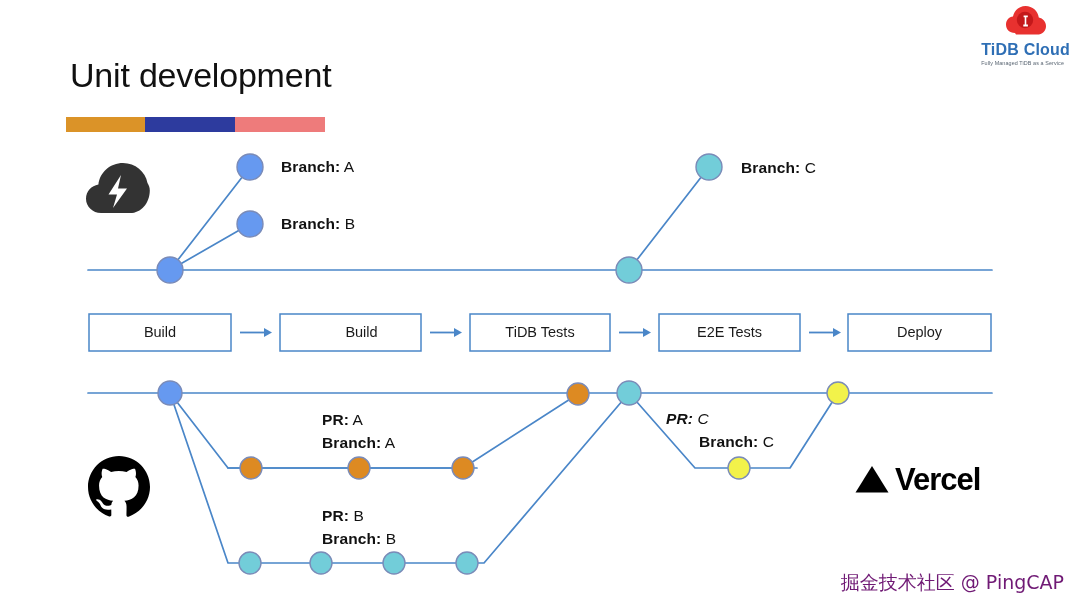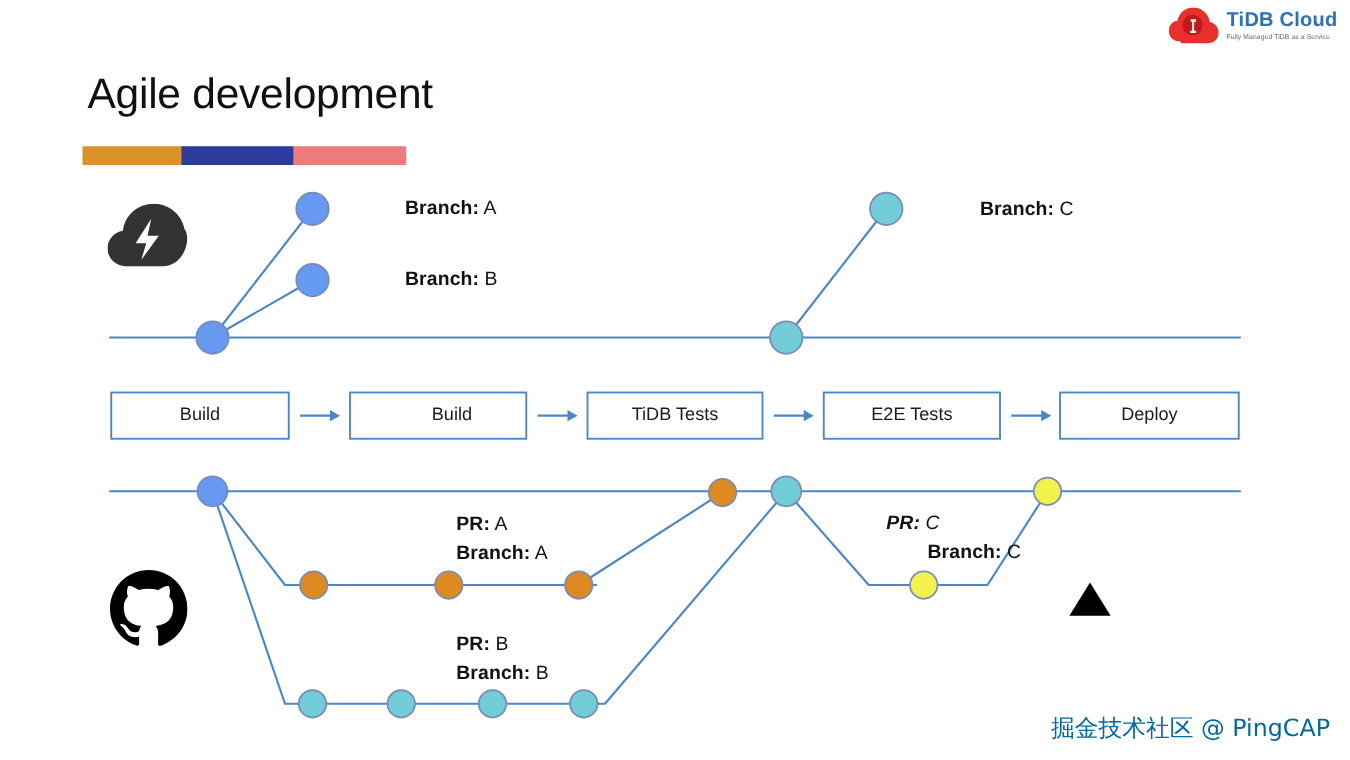--- a/index.html
+++ b/index.html
@@ -17,20 +17,21 @@
     background: #ffffff;
   }
 
   
   #brand {
     position: absolute;
     top: 6px; right: 10px;
     display: flex;
     align-items: center;
     gap: 6px;
+    flex-direction: column;
   }
   #brand .cloud-mark { width: 40px; height: 30px; flex: none; }
   #brand .brand-text { display: flex; flex-direction: column; line-height: 1; }
   #brand .brand-title {
     font-size: 16px;
     font-weight: bold;
     color: #2F6FB5;
     letter-spacing: 0.2px;
   }
   #brand .brand-sub {
@@ -65,21 +66,21 @@
   }
 
   
   .lbl {
     position: absolute;
     font-size: 15.5px;
     color: #111111;
     white-space: nowrap;
     letter-spacing: 0.1px;
   }
-  .lbl b { font-weight: bold; margin-left: 43px; }
+  .lbl b { font-weight: bold; }
 
   
   .boxlabel {
     position: absolute;
     font-size: 14.5px;
     color: #1a1a1a;
     white-space: nowrap;
     text-align: center;
   }
 
@@ -88,21 +89,21 @@
   #github-logo { position: absolute; left: 88px; top: 456px; width: 62px; height: 62px; }
   #vercel-logo { position: absolute; left: 855px; top: 462px; width: 132px; height: 34px; display:flex; align-items:center; gap:6px; }
   #vercel-logo .v-mark { width: 34px; height: 28px; flex: none; }
   #vercel-logo .v-text { font-size: 31px; font-weight: bold; color: #000; letter-spacing: -1px; line-height: 1; }
 
   
   #watermark {
     position: absolute;
     right: 16px; bottom: 12px;
     font-size: 19px;
-    color: #0369a1;
+    color: #701a75;
     font-family: "DejaVu Sans", sans-serif;
     white-space: nowrap;
   }
 </style>
 </head>
 <body>
 
 <div id="slide">
 
   <div id="brand">
@@ -110,21 +111,21 @@
       <path d="M9 27 C3 27 0 23 0 18.5 C0 14.5 3 11 7 10.6 C8 4.5 13.2 0 19.6 0 C26.4 0 32 5 32.8 11.6 C36.9 12.4 40 15.9 40 20.2 C40 24.9 36.1 28.6 31.2 28.6 L10 28.6 Z" fill="#E8312F"></path>
       <circle cx="19" cy="14" r="8.2" fill="#C4181A"></circle>
       <path d="M17.6 9.4 h4.2 v1.9 h-1.5 v7.2 h1.6 v1.9 h-4.6 v-1.9 h1.4 v-7.2 h-1.1 z" fill="#ffffff"></path>
     </svg>
     <div class="brand-text">
       <div class="brand-title">TiDB Cloud</div>
       <div class="brand-sub">Fully Managed TiDB as a Service</div>
     </div>
   </div>
 
-  <div id="page-title">Agile development</div>
+  <div id="page-title">Unit development</div>
   <div id="accent-bar">
       <span style="background: rgb(219, 147, 40); width: 79px;"></span>
       <span style="background: rgb(45, 59, 158); width: 90px;"></span>
       <span style="background: rgb(238, 123, 123); width: 90px;"></span>
     </div>
 
   <svg id="diagram" viewBox="0 0 1080 608">
     <g id="g-top-lines">
         <line x1="88" y1="270" x2="992" y2="270" stroke="#4A86C8" stroke-width="1.7" stroke-linecap="round"></line>
         <line x1="170" y1="270" x2="250" y2="167" stroke="#4A86C8" stroke-width="1.7" stroke-linecap="round"></line>
@@ -199,17 +200,18 @@
   </svg>
 
   <svg id="github-logo" viewBox="0 0 64 64">
     <path fill="#000000" d="M32 0C14.3 0 0 14.3 0 32c0 14.1 9.2 26.1 21.9 30.4 1.6.3 2.2-.7 2.2-1.5 0-.8 0-3.2-.1-5.8-8.9 1.9-10.8-3.8-10.8-3.8-1.5-3.7-3.6-4.7-3.6-4.7-2.9-2 .2-2 .2-2 3.2.2 4.9 3.3 4.9 3.3 2.9 4.9 7.5 3.5 9.3 2.7.3-2.1 1.1-3.5 2-4.3-7.1-.8-14.6-3.6-14.6-15.9 0-3.5 1.3-6.4 3.3-8.6-.3-.8-1.4-4.1.3-8.5 0 0 2.7-.9 8.8 3.3 2.6-.7 5.3-1.1 8-1.1s5.4.4 8 1.1c6.1-4.2 8.8-3.3 8.8-3.3 1.7 4.4.6 7.7.3 8.5 2.1 2.2 3.3 5.1 3.3 8.6 0 12.3-7.5 15-14.6 15.8 1.2 1 2.2 3 2.2 6 0 4.3-.1 7.8-.1 8.9 0 .9.6 1.9 2.2 1.5C54.8 58.1 64 46.1 64 32 64 14.3 49.7 0 32 0z"></path>
   </svg>
 
   <div id="vercel-logo">
     <svg class="v-mark" viewBox="0 0 34 28">
       <path d="M17 1 L33.5 27.5 L0.5 27.5 Z" fill="#000000"></path>
     </svg>
+    <div class="v-text">Vercel</div>
   </div>
 
   <div id="watermark">掘金技术社区 @ PingCAP</div>
 
 </div>
 
 </body></html>

